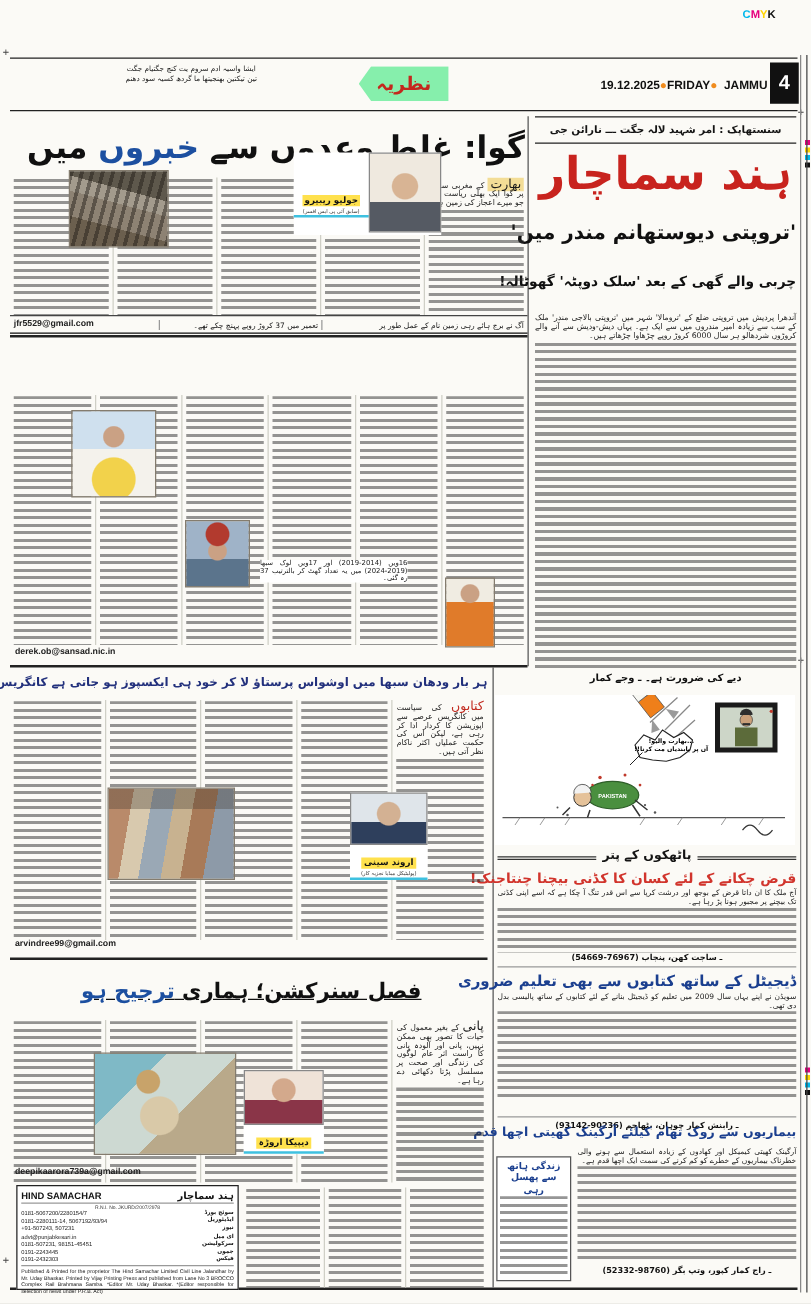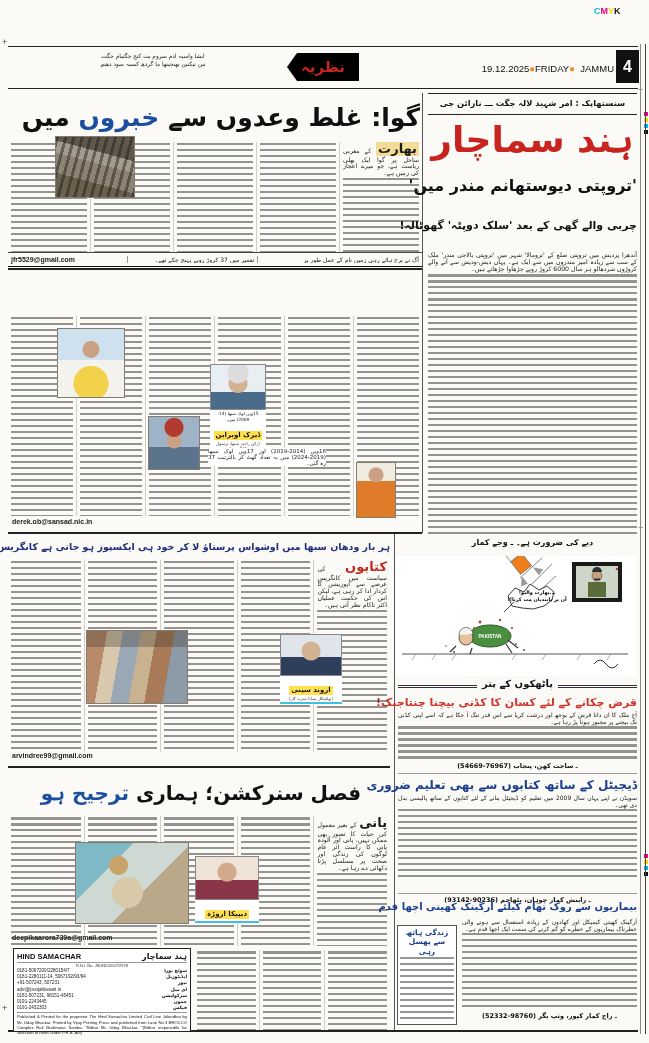--- a/index.html
+++ b/index.html
@@ -11,21 +11,21 @@
   .rule{background:#222;}
   .grule{background:#999;}
   .cal{font-weight:bold;direction:rtl;text-align:center;white-space:nowrap;color:#101010;}
   .blu{color:#1c4fa0;}
   .cols{display:flex;direction:rtl;}
   .tcol{flex:1 1 0;min-width:0;padding:0 3px;display:flex;flex-direction:column;overflow:hidden;}
   .tcol + .tcol{border-right:1px solid #cfcfc6;}
   .rest{flex:1;margin-top:1px;}
   .fill{background:repeating-linear-gradient(180deg, rgba(45,45,45,.5) 0 2.5px, transparent 2.5px 6px);}
   .jtext{font-size:6.2px;line-height:1.12;text-align:justify;color:#1a1a1a;direction:rtl;}
-  .leadword{font-weight:bold;font-size:13px;}
+  .leadword{font-weight:normal;font-size:10px;}
   .lw-box{background:#f3dd96;padding:0 2px;}
   .lw-red{color:#c22a1f;}
   .photo{border:1px solid #847c6e;background:#fff;}
   .authgrp{background:#fff;}
   .pface{border:1px solid #888;}
   .authcap{background:#fff;border-bottom:2.5px solid #3ec1e0;padding:1px 2px;text-align:center;direction:rtl;}
   .authcap .nm{display:inline-block;font-weight:bold;font-size:7px;background:#ffe14d;padding:0 2px;line-height:1.3;}
   .authcap .sub{display:block;font-size:4.2px;color:#333;line-height:1.25;}
   .authcap .note{display:block;font-size:4.4px;color:#222;line-height:1.25;}
   .email{font-family:"Liberation Sans",sans-serif;font-weight:bold;font-size:7px;color:#222;}
@@ -109,25 +109,25 @@
   <div class="abs" style="left:640px;top:44px;width:1px;height:990px;background:#888;"></div>
   <div class="abs" style="left:645px;top:44px;width:1px;height:990px;background:#444;"></div>
   <div class="abs" style="left:422px;top:93px;width:1px;height:440px;background:#555;"></div>
   <div class="abs" style="left:394px;top:534px;width:1px;height:496px;background:#555;"></div>
 
   <div class="abs rtl" style="left:78px;top:52px;width:150px;font-size:5.8px;line-height:1.45;text-align:center;color:#222;">
     <div>ایشا واسیہ ادم سروم یت کنچ جگتیام جگت</div>
     <div>تین تیکتین بھنجیتھا ما گردھ کسیہ سود دھنم</div>
   </div>
 
-  <div class="abs" style="left:287px;top:53px;width:72px;height:28px;background:#000000;clip-path:polygon(0 50%,10px 0,100% 0,100% 100%,10px 100%);">
+  <div class="abs" style="left:287px;top:53px;width:72px;height:28px;background:#86efac;clip-path:polygon(0 50%,10px 0,100% 0,100% 100%,10px 100%);">
     <div class="rtl" style="font-weight:bold;font-size:15px;line-height:28px;text-align:center;color:#c4271d;">نظریہ</div>
   </div>
 
-  <div class="abs lat" style="left:452px;top:58px;width:162px;height:22px;line-height:22px;text-align:right;font-weight:normal;font-size:9.5px;color:#111;">
+  <div class="abs lat" style="left:452px;top:58px;width:162px;height:22px;line-height:22px;text-align:right;font-weight:bold;font-size:9.5px;color:#111;">
     <span>19.12.2025</span><span style="color:#f08c1e">●</span><span>FRIDAY</span><span style="color:#f08c1e">●</span>&nbsp;&nbsp;<span>JAMMU</span>
   </div>
 
   <div class="abs lat" style="left:616px;top:50px;width:23px;height:33px;background:#111;color:#fff;font-weight:bold;font-size:16px;line-height:33px;text-align:center;">4</div>
 
   <div class="abs rtl" style="left:428px;top:93px;width:209px;height:20px;border-top:1.5px solid #222;border-bottom:1px solid #222;font-weight:bold;font-size:8.3px;line-height:18px;text-align:center;">سنستھاپک : امر شہید لالہ جگت ـــ نارائن جی</div>
 
   <div class="abs cal" style="left:428px;top:114px;width:209px;height:52px;font-size:36px;line-height:52px;color:#c8231e;">ہند سماچار</div>
 
   <div class="abs cal" style="left:428px;top:168px;width:209px;height:36px;font-size:16px;line-height:36px;">'تروپتی دیوستھانم مندر میں'</div>
@@ -252,20 +252,27 @@
     <div class="tcol">
         <div class="rest fill"></div>
       </div>
     <div class="tcol">
         <div class="rest fill"></div>
       </div>
   </div>
 
   <div class="abs photo ph-burnt" style="left:55px;top:136px;width:78px;height:60px;"></div>
 
+  <div class="abs authgrp" style="left:235px;top:122px;width:118px;height:66px;display:flex;align-items:flex-start;">
+    <div class="authcap" style="flex:1;margin-top:24px;">
+      <span class="nm">جولیو ریبیرو</span>
+      <span class="sub">(سابق آئی پی ایس افسر)</span>
+    </div>
+    <div class="pface ph-julio" style="width:56px;height:62px;"></div>
+  </div>
 
   <div class="abs" style="left:8px;top:252px;width:414px;height:15px;border-top:1px solid #444;border-bottom:1.5px solid #111;display:flex;direction:rtl;align-items:center;box-sizing:border-box;">
     <div class="rtl" style="flex:1.4;font-size:6px;padding:0 3px;border-left:1px solid #999;white-space:nowrap;overflow:hidden;">آگ نے برج ہائے رہی زمین نام کے عمل طور پر</div>
     <div class="rtl" style="flex:1.1;font-size:6px;padding:0 3px;border-left:1px solid #999;white-space:nowrap;overflow:hidden;">تعمیر میں 37 کروڑ روپے پہنچ چکے تھے۔</div>
     <div class="email" style="flex:1;direction:ltr;text-align:left;padding:0 3px;">jfr5529@gmail.com</div>
   </div>
   <div class="abs rule" style="left:8px;top:268px;width:414px;height:1.5px;"></div>
 
 
   <div class="abs cols" style="left:8px;top:316px;width:414px;height:200px;">
@@ -286,28 +293,20 @@
       </div>
     <div class="tcol">
         <div class="rest fill"></div>
       </div>
   </div>
 
   <div class="abs photo ph-nadda" style="left:57px;top:328px;width:66px;height:68px;"></div>
   <div class="abs photo ph-sikh" style="left:148px;top:416px;width:50px;height:52px;"></div>
   <div class="abs photo ph-monk" style="left:356px;top:462px;width:38px;height:54px;"></div>
 
-  <div class="abs authgrp" style="left:210px;top:364px;width:56px;">
-    <div class="pface ph-derek" style="width:54px;height:44px;"></div>
-    <div class="authcap">
-      <span class="note">15ویں لوک سبھا (14-2009) میں،</span>
-      <span class="nm">ڈیرک اوبراین</span>
-      <span class="sub">(رکن راجیہ سبھا، ترنمول کانگریس)</span>
-    </div>
-  </div>
   <div class="abs jtext" style="left:208px;top:448px;width:118px;height:18px;background:#fff;font-size:5.5px;">16ویں (2014-2019) اور 17ویں لوک سبھا (2019-2024) میں یہ تعداد گھٹ کر بالترتیب 37 رہ گئی۔</div>
 
   <div class="abs email" style="left:12px;top:518px;">derek.ob@sansad.nic.in</div>
   <div class="abs rule" style="left:8px;top:532px;width:414px;height:1.5px;"></div>
 
   <div class="abs cal" style="left:8px;top:536px;width:382px;height:22px;font-size:9.5px;line-height:22px;color:#22307c;">ہر بار ودھان سبھا میں اوشواس پرستاؤ لا کر خود ہی ایکسپوز ہو جاتی ہے کانگریس</div>
 
   <div class="abs cols" style="left:8px;top:560px;width:382px;height:192px;">
     <div class="tcol">
       <div class="jtext"><span class="leadword lw-red">کتابوں</span> <span>کی سیاست میں کانگریس عرصے سے اپوزیشن کا کردار ادا کر رہی ہے، لیکن اس کی حکمت عملیاں اکثر ناکام نظر آتی ہیں۔</span></div>
@@ -333,21 +332,21 @@
     <div class="pface ph-arvind" style="width:60px;height:40px;"></div>
     <div class="authcap">
       <span class="nm">اروند سینی</span>
       <span class="sub">(پولیٹیکل میڈیا تجزیہ کار)</span>
     </div>
   </div>
 
   <div class="abs email" style="left:12px;top:752px;">arvindree99@gmail.com</div>
   <div class="abs rule" style="left:8px;top:766px;width:382px;height:1.5px;"></div>
 
-  <div class="abs cal" style="left:20px;top:772px;width:362px;height:42px;font-size:20px;line-height:42px;">
+  <div class="abs cal" style="left:20px;top:772px;width:362px;height:42px;font-size:17px;line-height:42px;text-decoration:underline;">
     <span>فصل سنرکشن؛ ہماری </span><span class="blu">ترجیح ہو</span>
   </div>
 
   <div class="abs cols" style="left:8px;top:816px;width:382px;height:130px;">
     <div class="tcol">
       <div class="jtext"><span class="leadword">پانی</span> <span>کے بغیر معمول کی حیات کا تصور بھی ممکن نہیں، پانی اور آلودہ پانی کا راست اثر عام لوگوں کی زندگی اور صحت پر مسلسل پڑتا دکھائی دے رہا ہے۔</span></div>
       <div class="rest fill"></div>
     </div>
     <div class="tcol">
         <div class="rest fill"></div>

